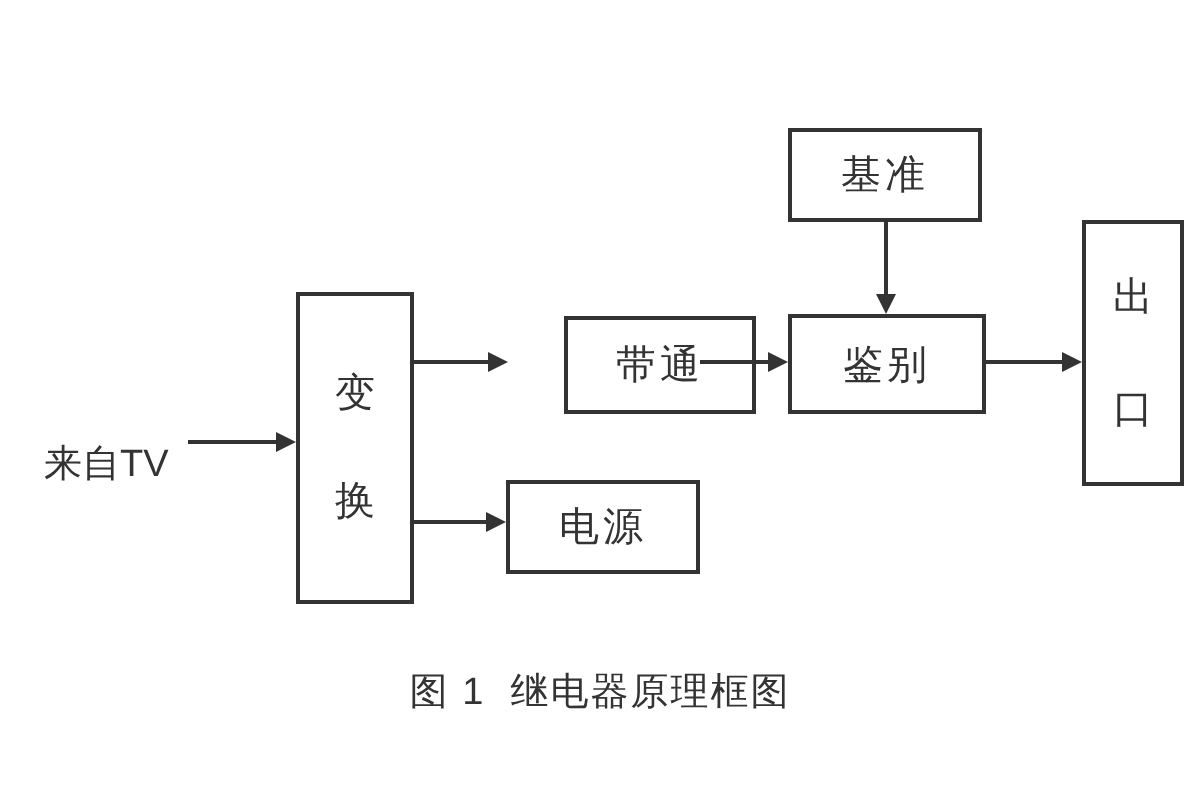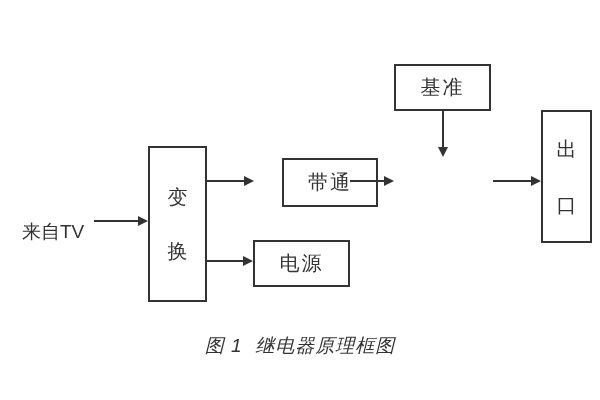--- a/index.html
+++ b/index.html
@@ -68,21 +68,20 @@
   .caption {
     position: absolute;
     left: 0;
     top: 333px;
     width: 600px;
     text-align: center;
     font-size: 19px;
     letter-spacing: 1px;
     color: #333333;
     white-space: pre;
-    font-style: italic;
   }
 
   
   #blk-transform      { left: 148px; top: 146px; width: 59px;  height: 156px; gap: 34px; }
   #blk-bandpass       { left: 254px; top: 158px; width: 96px;  height: 49px; margin-left: 28px; }
   #blk-power          { left: 253px; top: 240px; width: 97px;  height: 47px; }
   #blk-reference      { left: 394px; top: 64px;  width: 97px;  height: 47px; }
   #blk-discriminator  { left: 394px; top: 157px; width: 99px;  height: 50px; }
   #blk-output         { left: 541px; top: 110px; width: 51px;  height: 133px; gap: 36px; }
 
@@ -146,20 +145,23 @@
   <div>
     <div class="line-v" id="arr-ref-line"></div>
     <div class="head-down" id="arr-ref-head"></div>
   </div>
 
   <div>
     <div class="line-h" id="arr-disc-line"></div>
     <div class="head-right" id="arr-disc-head"></div>
   </div>
 
+  <div class="box" id="blk-discriminator">
+    <span>鉴别</span>
+  </div>
 
   <div>
     <div class="line-h" id="arr-out-line"></div>
     <div class="head-right" id="arr-out-head"></div>
   </div>
 
   <div class="box vbox" id="blk-output">
     <span class="vchar">出</span>
     <span class="vchar">口</span>
   </div>

